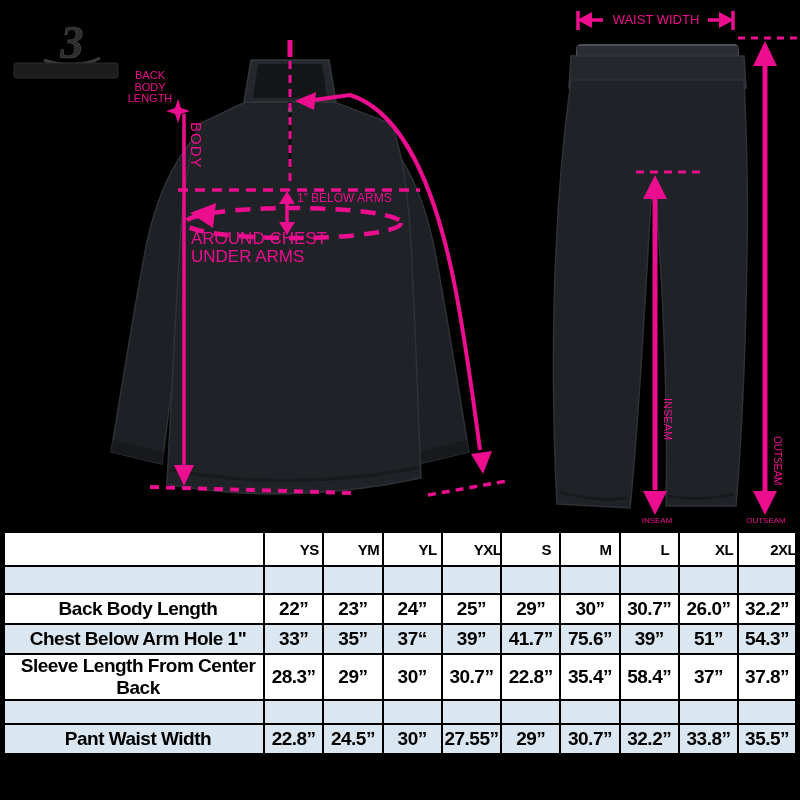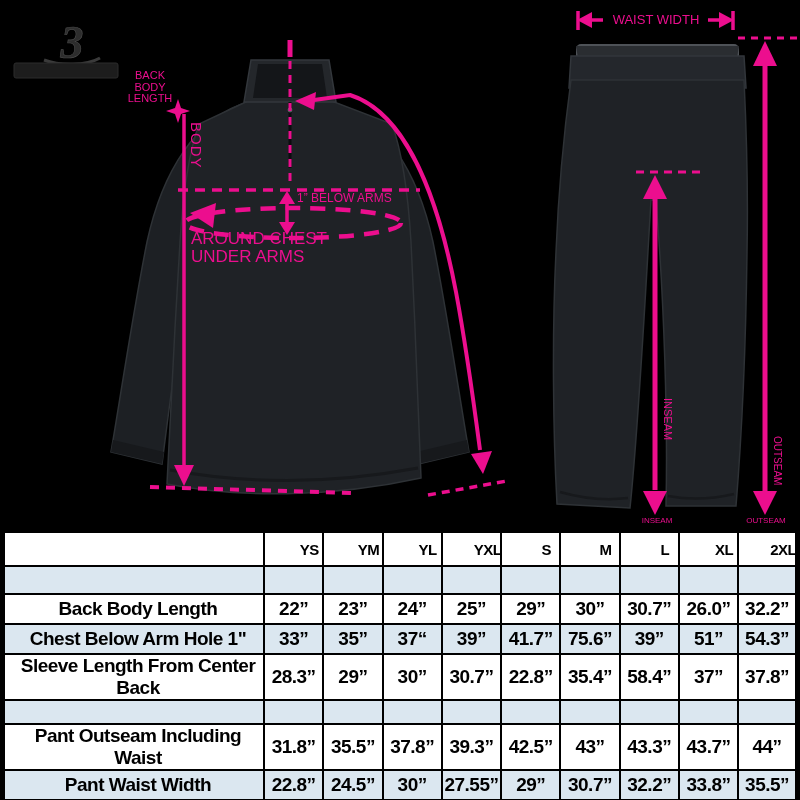--- a/index.html
+++ b/index.html
@@ -204,32 +204,20 @@
           <td></td>
           <td></td>
           <td></td>
           <td></td>
           <td></td>
           <td></td>
           <td></td>
           <td></td>
           <td></td>
         </tr>
-        <tr>
-          <td class="labelcol">Pant Outseam Including Waist</td>
-          <td>31.8”</td>
-          <td>35.5”</td>
-          <td>37.8”</td>
-          <td>39.3”</td>
-          <td>42.5”</td>
-          <td>43”</td>
-          <td>43.3”</td>
-          <td>43.7”</td>
-          <td>44”</td>
-        </tr>
         <tr class="blue">
           <td class="labelcol">Pant Waist Width</td>
           <td>22.8”</td>
           <td>24.5”</td>
           <td>30”</td>
           <td>27.55”</td>
           <td>29”</td>
           <td>30.7”</td>
           <td>32.2”</td>
           <td>33.8”</td>

